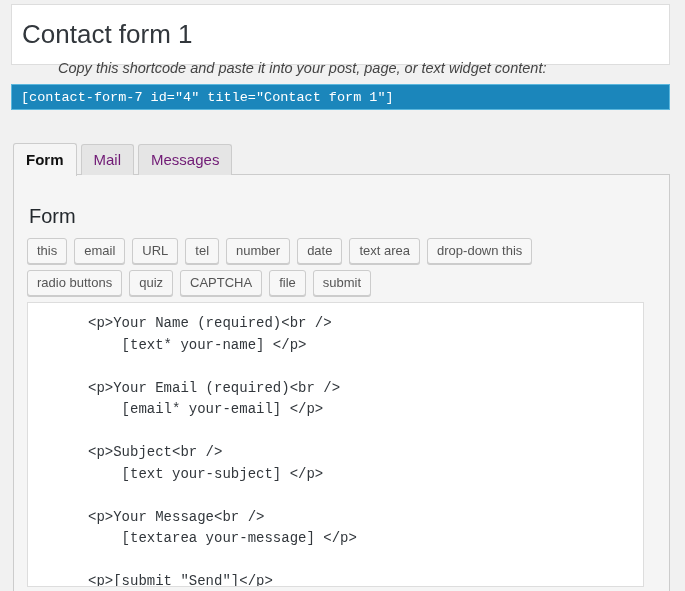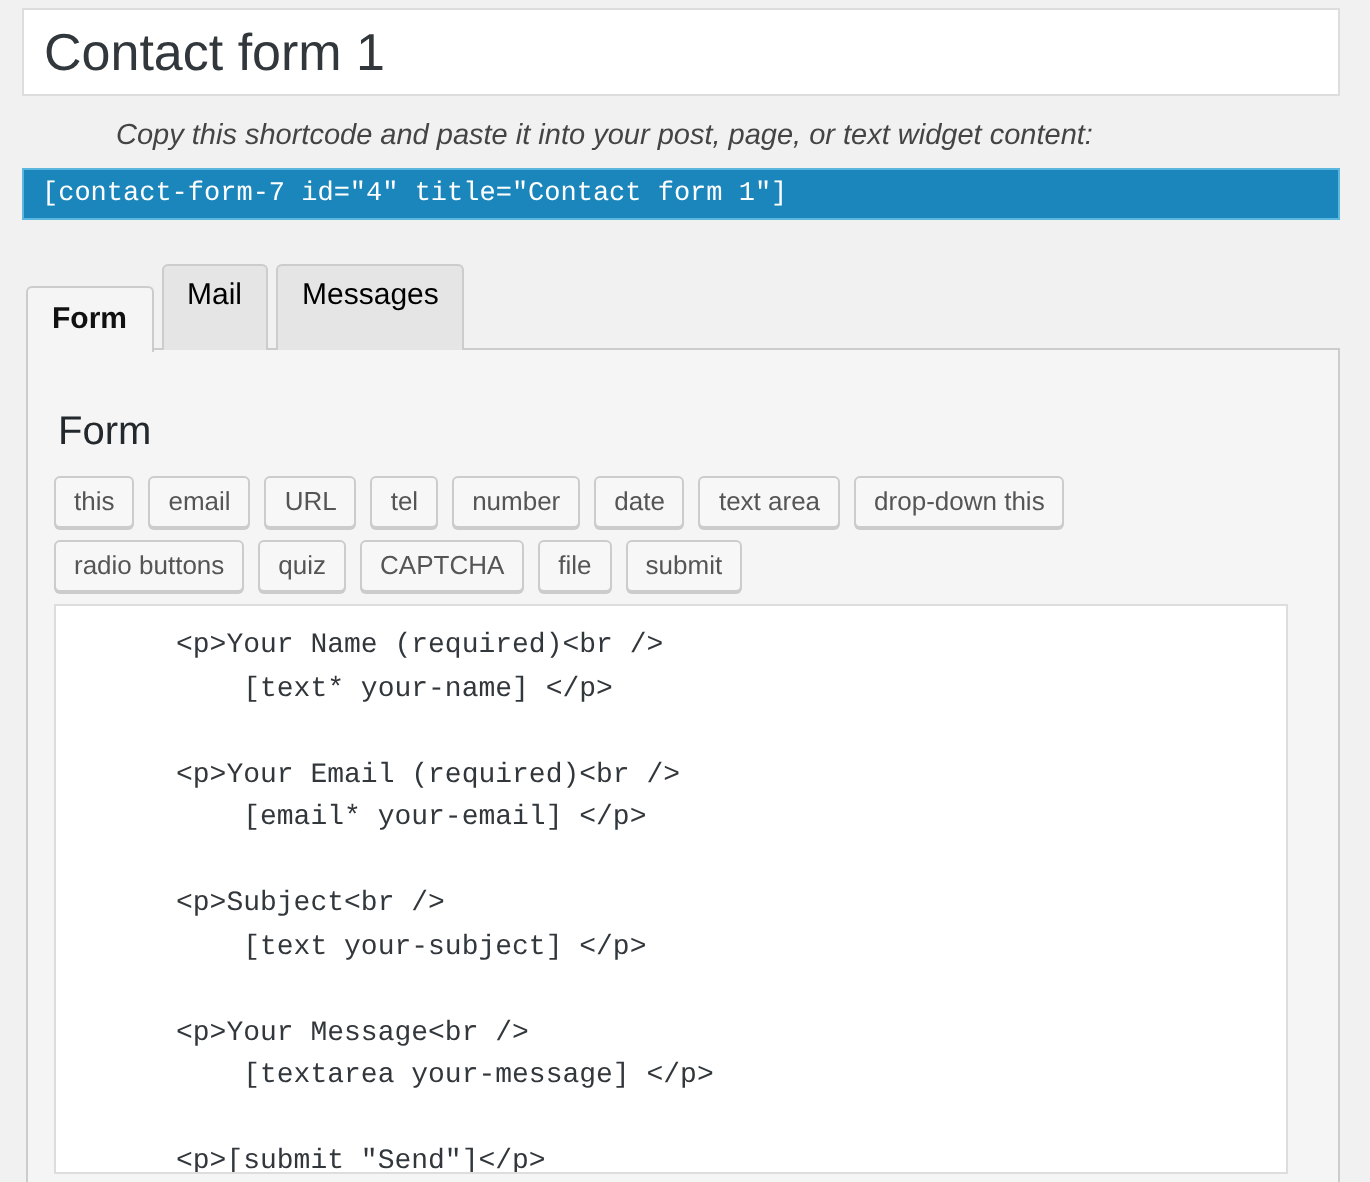--- a/index.html
+++ b/index.html
@@ -23,21 +23,21 @@
     box-sizing: border-box;
     padding: 0;
   }
 
   
   .title-wrap {
     position: absolute;
     left: 11px;
     top: 4px;
     width: 659px;
-    height: 44px;
+    height: 61px;
     box-sizing: border-box;
     background: #ffffff;
     border: 1px solid #ddd;
     border-radius: 0;
     box-shadow: 0 0 0 transparent;
   }
   .title-input {
     display: block;
     width: 100%;
     height: 100%;
@@ -99,28 +99,28 @@
     position: absolute;
     left: 13px;
     top: 142px;
     height: 33px;
     display: flex;
     align-items: flex-end;
     z-index: 3;
   }
   .tab {
     box-sizing: border-box;
-    height: 43px;
+    height: 31px;
     line-height: 29px;
     padding: 0 12px;
     margin-right: 4px;
     border: 1px solid #ccc;
     border-bottom: none;
     background: #e5e5e5;
-    color: #000000;
+    color: #701a75;
     font-family: "Liberation Sans", sans-serif;
     font-size: 15px;
     border-radius: 3px 3px 0 0;
     cursor: pointer;
     user-select: none;
     white-space: nowrap;
   }
   .tab.active {
     background: #f5f5f5;
     border-color: #ccc;

